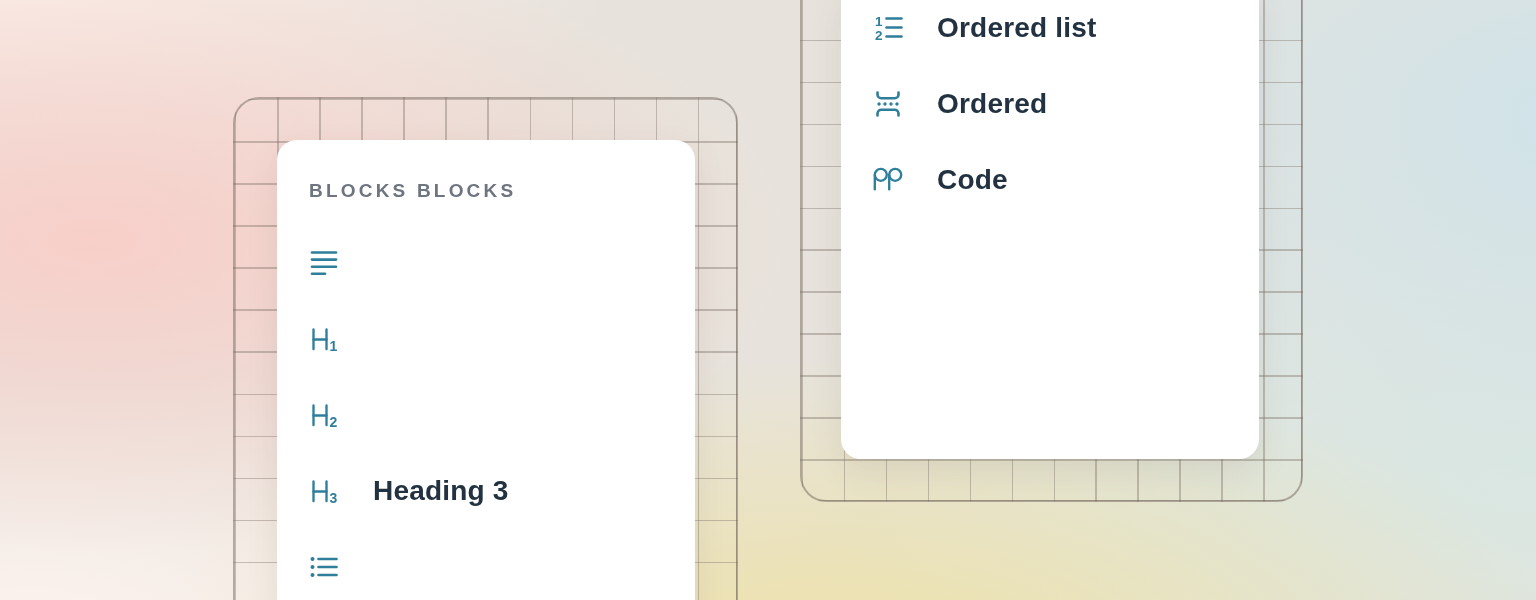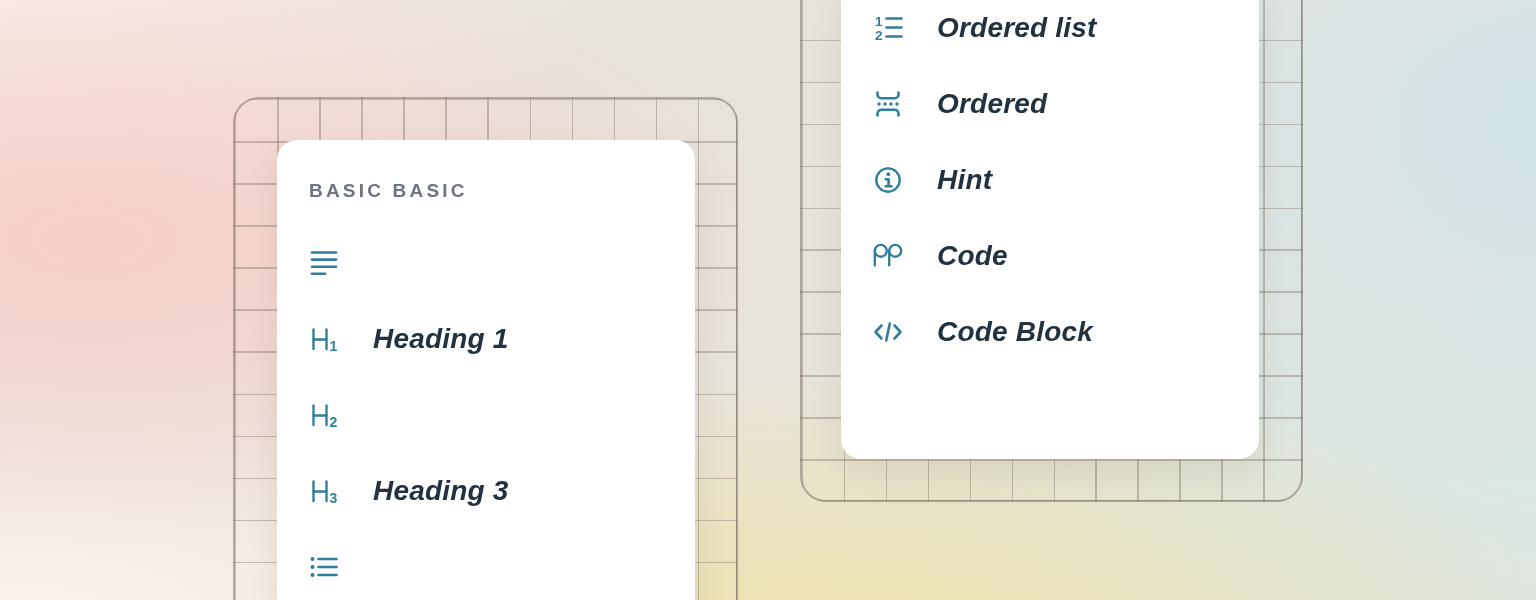--- a/index.html
+++ b/index.html
@@ -39,35 +39,35 @@
   #card-left{left:277px;top:140px;width:418px;height:482px;border-radius:20px;}
   #card-right{left:841px;top:-10px;width:418px;height:469px;border-radius:0 0 20px 20px;}
   .menu-header{
     margin:38px 0 21px 32px;height:26px;line-height:26px;
     font-size:19px;font-weight:700;letter-spacing:3.2px;color:#6e7480;
   }
   .menu-item{display:flex;align-items:center;height:76px;padding-left:31px;cursor:pointer;}
   .menu-item .icon{width:32px;height:32px;flex:none;}
   .menu-item .icon svg{display:block;width:32px;height:32px;}
   .menu-item .label{
-    margin-left:33px;font-size:28px;font-weight:700;color:#233240;letter-spacing:0.2px;font-style:italic;
+    margin-left:33px;font-size:28px;font-weight:700;color:#233240;letter-spacing:0.2px;
   }
   .stroke{fill:none;stroke:#2f7e9b;stroke-width:2.6;stroke-linecap:round;stroke-linejoin:round;}
   .thin{stroke-width:2.35;}
   .fillc{fill:#2f7e9b;stroke:none;}
   .glyph{fill:#2f7e9b;font-family:"Liberation Sans",sans-serif;font-weight:bold;}
 </style>
 </head>
 <body>
 
 <div id="grid-left" class="grid-panel"></div>
 <div id="grid-right" class="grid-panel"></div>
 
 <div id="card-left" class="card">
-  <div class="menu-header">BASIC BASIC</div>
+  <div class="menu-header">BLOCKS BLOCKS</div>
 
   <div class="menu-item">
     <span class="icon">
       <svg viewBox="0 0 32 32">
           <g class="stroke" stroke-width="2.8">
         <path d="M4 5.5 H28"></path>
             <path d="M4 12.6 H28"></path>
             <path d="M4 19.7 H28"></path>
             <path d="M4 26.8 H17"></path>
       </g>
@@ -79,21 +79,20 @@
     <span class="icon">
       <svg viewBox="0 0 32 32">
         <g class="stroke thin">
             <path d="M5.5 6.5 V26"></path>
             <path d="M18.5 6.5 V26"></path>
             <path d="M5.5 16.5 H18.5"></path>
           </g>
         <text class="glyph" x="21.5" y="28" font-size="14">1</text>
       </svg>
     </span>
-    <span class="label">Heading 1</span>
   </div>
 
   <div class="menu-item">
     <span class="icon">
       <svg viewBox="0 0 32 32">
         <g class="stroke thin">
             <path d="M5.5 6.5 V26"></path>
             <path d="M18.5 6.5 V26"></path>
             <path d="M5.5 16.5 H18.5"></path>
           </g>
@@ -162,53 +161,28 @@
             <circle cx="7" cy="16" r="1.7"></circle>
             <circle cx="13" cy="16" r="1.7"></circle>
             <circle cx="19" cy="16" r="1.7"></circle>
             <circle cx="25" cy="16" r="1.7"></circle>
           </g>
       </svg>
     </span>
     <span class="label">Ordered</span>
   </div>
 
-  <div class="menu-item">
-    <span class="icon">
-      <svg viewBox="0 0 32 32">
-        <circle class="stroke thin" cx="16" cy="16" r="11.7"></circle>
-        <circle class="fillc" cx="16.3" cy="10.2" r="1.9"></circle>
-        <g class="stroke" stroke-width="2.3">
-            <path d="M13.8 15.2 H16.6 V21.8"></path>
-            <path d="M13.8 22.3 H19.4"></path>
-          </g>
-      </svg>
-    </span>
-    <span class="label">Hint</span>
-  </div>
 
   <div class="menu-item">
     <span class="icon">
       <svg viewBox="0 0 32 32">
           <g class="stroke thin">
         <circle cx="8.8" cy="10.8" r="6"></circle>
             <path d="M2.8 10.8 V25.2"></path>
         <circle cx="23.2" cy="10.8" r="6"></circle>
             <path d="M17.2 10.8 V25.2"></path>
       </g>
         </svg>
     </span>
     <span class="label">Code</span>
   </div>
 
-  <div class="menu-item">
-    <span class="icon">
-      <svg viewBox="0 0 32 32">
-          <g class="stroke" stroke-width="2.5">
-        <path d="M9.5 9.5 L3.5 16 L9.5 22.5"></path>
-            <path d="M22.5 9.5 L28.5 16 L22.5 22.5"></path>
-            <path d="M17.8 7.5 L14.2 24.5"></path>
-      </g>
-        </svg>
-    </span>
-    <span class="label">Code Block</span>
-  </div>
 </div>
 
 </body></html>

